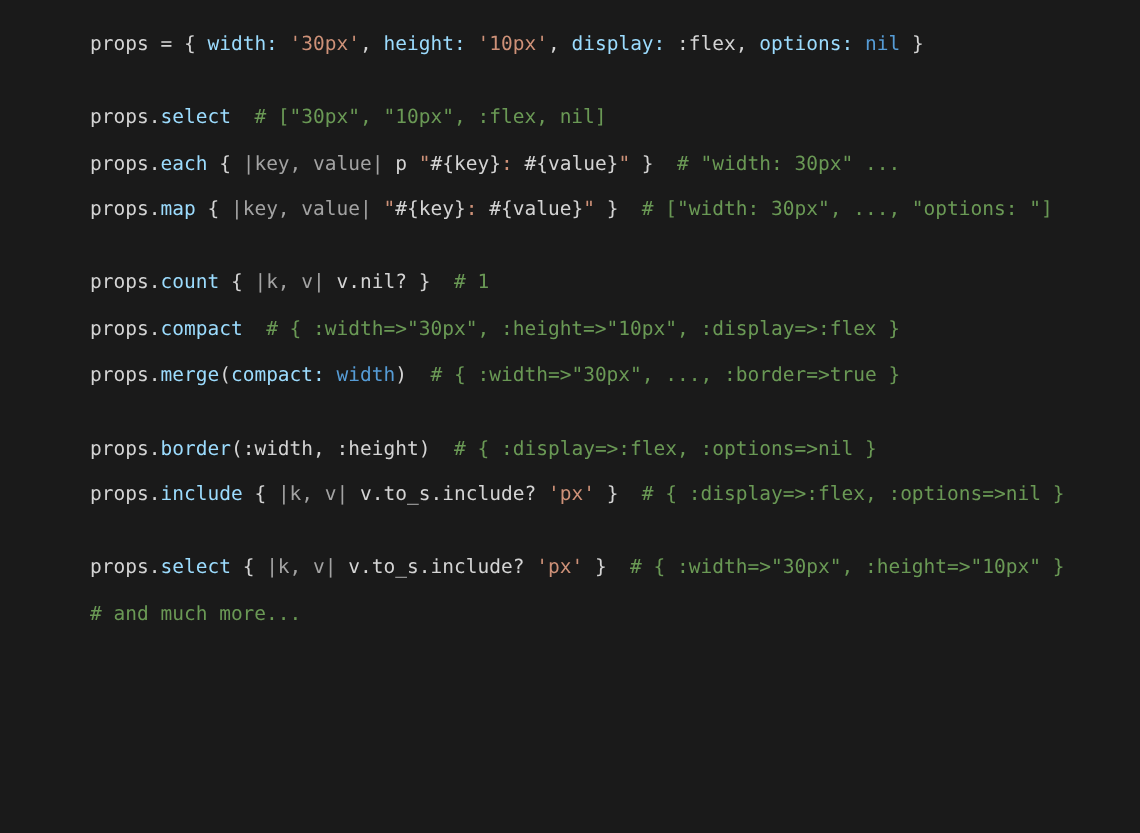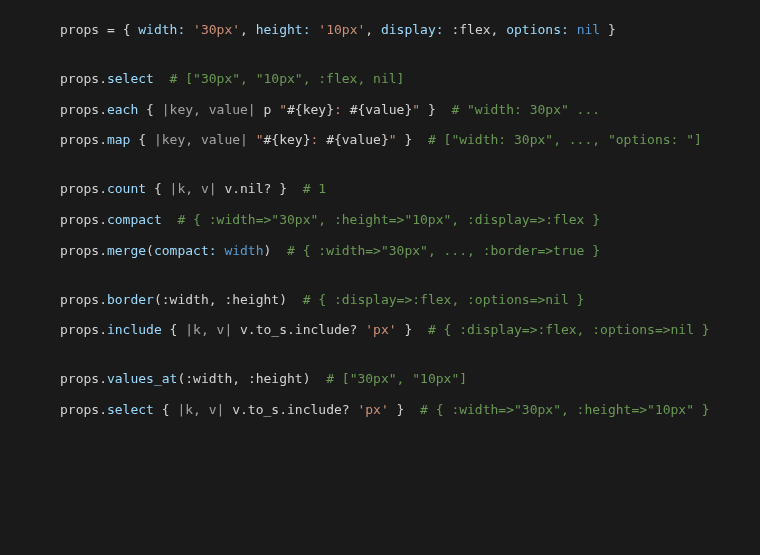--- a/index.html
+++ b/index.html
@@ -62,18 +62,18 @@
 <div class="line"><span class="tok-var">props</span><span class="tok-punc">.</span><span class="tok-method">merge</span><span class="tok-punc">(</span><span class="tok-key">compact:</span><span class="tok-bool"> width</span><span class="tok-punc">)</span><span class="tok-comment">  # { :width=&gt;"30px", ..., :border=&gt;true }</span></div>
 
 <div class="blank"></div>
 
 <div class="line"><span class="tok-var">props</span><span class="tok-punc">.</span><span class="tok-method">border</span><span class="tok-punc">(</span><span class="tok-sym">:width</span><span class="tok-punc">, </span><span class="tok-sym">:height</span><span class="tok-punc">)</span><span class="tok-comment">  # { :display=&gt;:flex, :options=&gt;nil }</span></div>
 
 <div class="line"><span class="tok-var">props</span><span class="tok-punc">.</span><span class="tok-method">include</span><span class="tok-punc"> { </span><span class="tok-pipe">|k, v|</span><span class="tok-var"> v.to_s.include? </span><span class="tok-str">'px'</span><span class="tok-punc"> }</span><span class="tok-comment">  # { :display=&gt;:flex, :options=&gt;nil }</span></div>
 
 <div class="blank"></div>
 
-<div class="line"><span class="tok-var">props</span><span class="tok-punc">.</span><span class="tok-method">values_at</span><span class="tok-punc">(</span><span class="tok-sym">:width</span><span class="tok-punc">, </span><span class="tok-sym">:height</span><span class="tok-punc">)</span><span class="tok-comment">  # ["30px", "10px"]</span></div>
 
 <div class="line"><span class="tok-var">props</span><span class="tok-punc">.</span><span class="tok-method">select</span><span class="tok-punc"> { </span><span class="tok-pipe">|k, v|</span><span class="tok-var"> v.to_s.include? </span><span class="tok-str">'px'</span><span class="tok-punc"> }</span><span class="tok-comment">  # { :width=&gt;"30px", :height=&gt;"10px" }</span></div>
 
+<div class="line"><span class="tok-comment"># and much more...</span></div>
 
 </div>
 
 </body></html>

